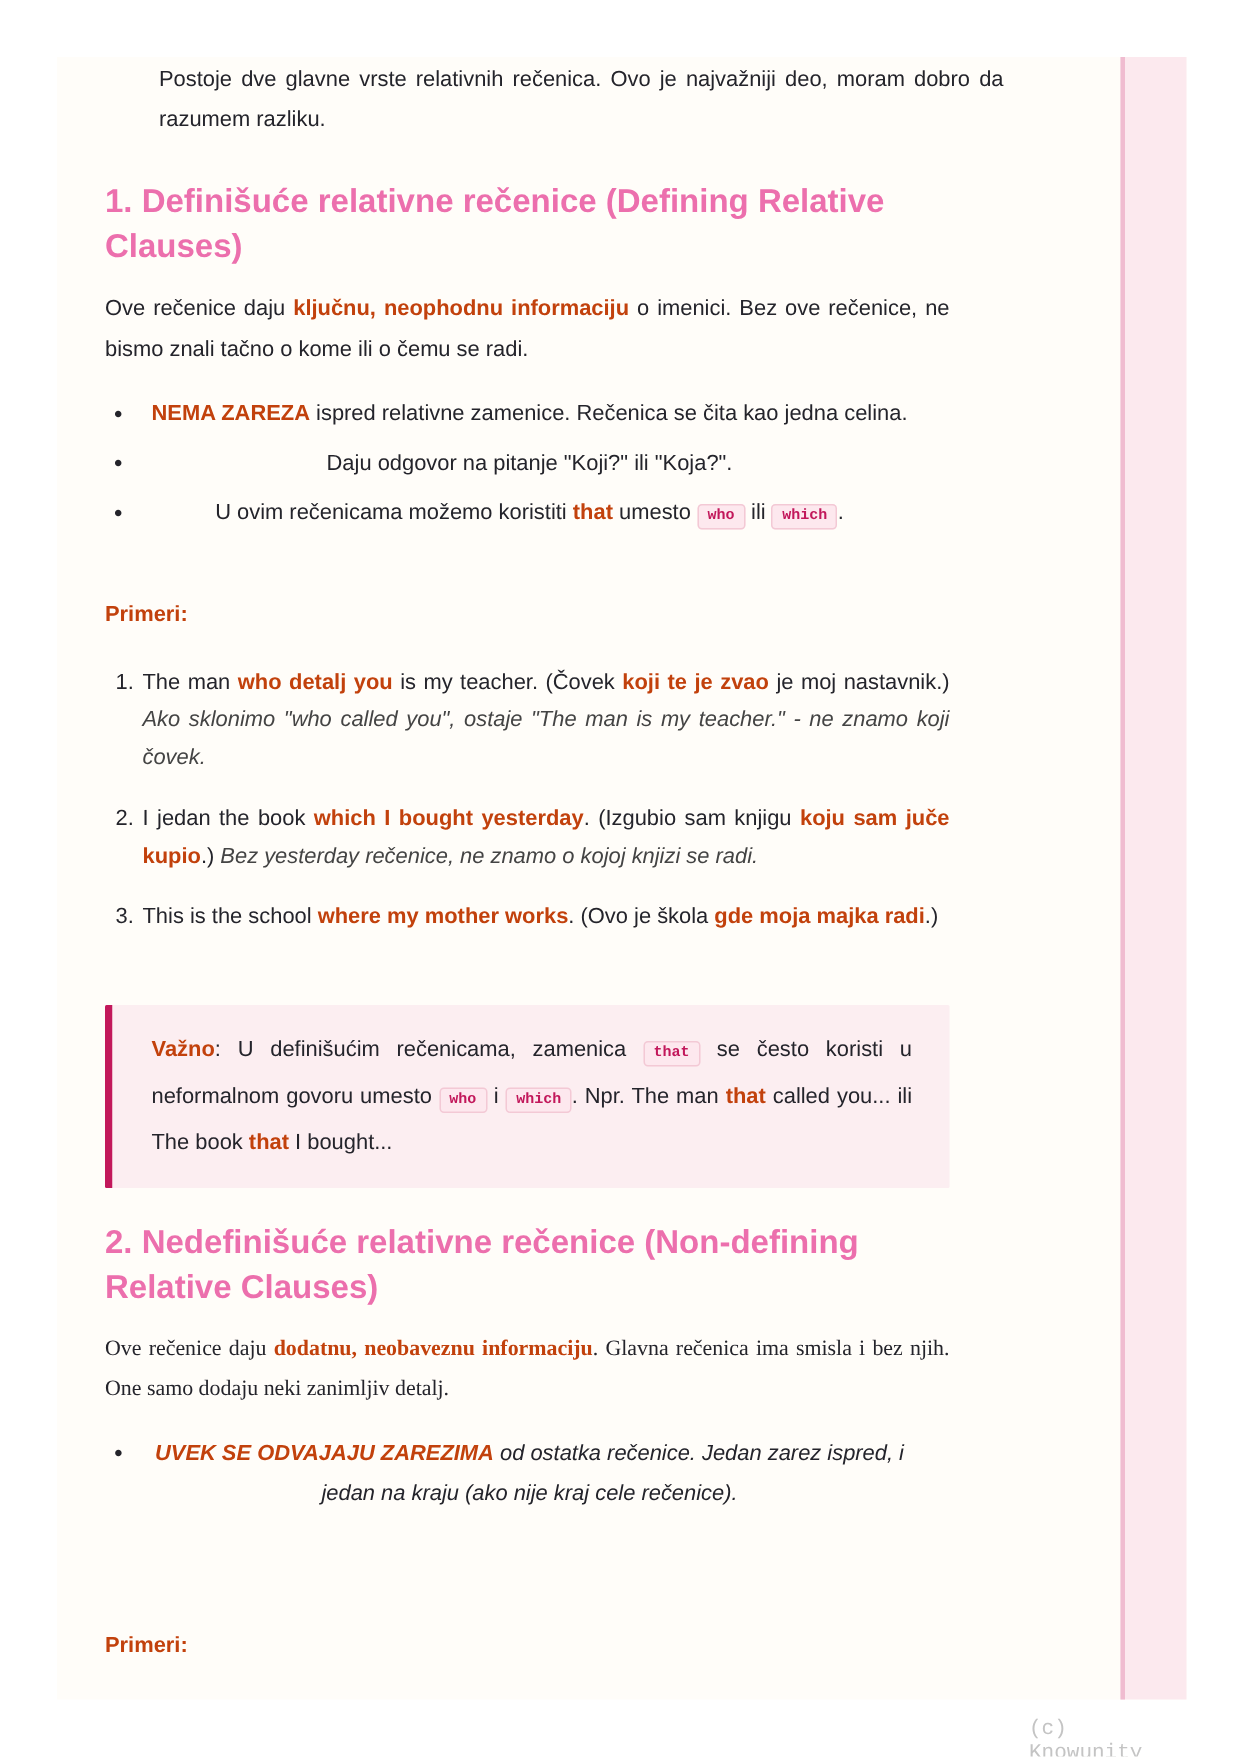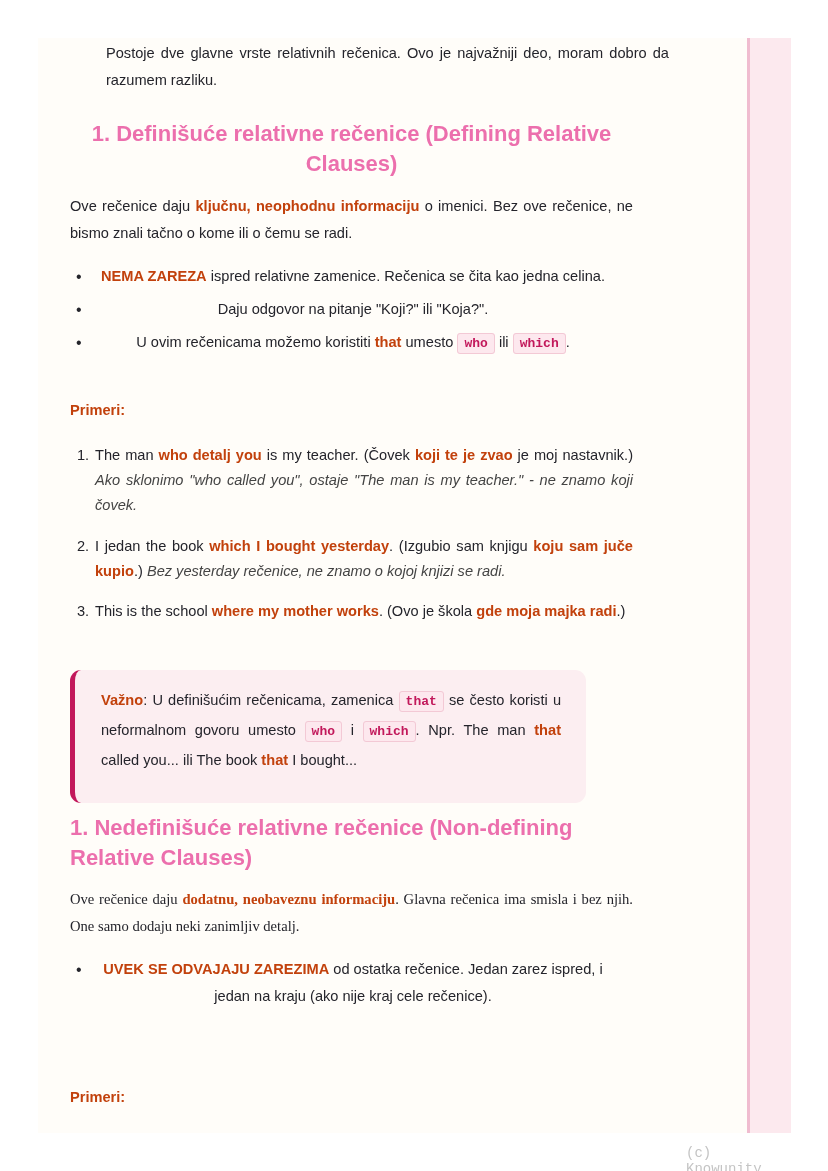--- a/index.html
+++ b/index.html
@@ -9,42 +9,42 @@
   .strip { position:absolute; left:709px; top:0; width:44px; height:100%; background:#fce9ee; }
   .strip-line { position:absolute; left:709px; top:0; width:3px; height:100%; background:#f0bcd0; }
   .content { position:absolute; left:32px; top:0; width:563px; }
   p { margin:0; font-size:14.6px; line-height:27px; text-align:justify; }
   h2 { margin:0; color:#ec6fad; font-size:22px; line-height:30px; font-weight:bold; }
   ul, ol { margin:0; padding:0; list-style:none; }
   .bullets li { position:relative; padding-left:26px; font-size:14.6px; line-height:27px; margin-bottom:6px;text-align:center; }
   .bullets li::before { content:"•"; position:absolute; left:6px; top:0; font-size:16px; }
   .examples li { position:relative; padding-left:25px; font-size:14.6px; line-height:25px; text-align:justify; }
   .num { position:absolute; left:7px; top:0; }
-  code { font-family:"Liberation Mono", "DejaVu Sans Mono", monospace; font-weight:bold; font-size:13px;
+  code { font-family:"Liberation Mono", "DejaVu Sans Mono", monospace; font-weight:bold; font-size:10px;
          color:#c2185b; background:#fde8ee; border:1px solid #f3c9d5; border-radius:3px; padding:2px 6px; }
   b { font-weight:bold; color:#c2410c; }
   i { color:#444; }
-  .callout { position:absolute; left:0; width:516px; background:#fceef1; border-left:5px solid #c2185b;
-             border-radius:11px; box-sizing:border-box; padding:16px 25px 29px 26px; }
+  .callout { position:absolute; left:0; width:563px; background:#fceef1; border-left:5px solid #c2185b;
+             border-radius:1px; box-sizing:border-box; padding:16px 25px 16px 26px; }
   .callout p { line-height:28px; }
   .footer { position:absolute; left:648px; top:1107px; font-size:14px; color:#c4c4c4;font-family:Liberation Mono, monospace; }
   .abs { position:absolute; left:0; width:563px; }
 </style>
 </head>
 <body>
 
 <div class="page">
   <div class="strip"></div>
   <div class="strip-line"></div>
 
   <div class="content">
 
     <p class="abs" style="top:2px;margin-left:36px;">Postoje dve glavne vrste relativnih rečenica. Ovo je najvažniji deo, moram dobro da razumem razliku.</p>
 
-    <h2 class="abs" style="top:81px;text-align:center;">1. Definišuće relativne rečenice (Defining Relative Clauses)</h2>
+    <h2 class="abs" style="top:81px;">1. Definišuće relativne rečenice (Defining Relative Clauses)</h2>
 
     <p class="abs" style="top:155px;"><span>Ove rečenice daju </span><b>ključnu, neophodnu informaciju</b><span> o imenici. Bez ove rečenice, ne bismo znali tačno o kome ili o čemu se radi.</span></p>
 
     <ul class="bullets abs" style="top:225px; width:540px;">
       <li><b>NEMA ZAREZA</b><span> ispred relativne zamenice. Rečenica se čita kao jedna celina.</span></li>
       <li><span>Daju odgovor na pitanje "Koji?" ili "Koja?".</span></li>
       <li><span>U ovim rečenicama možemo koristiti </span><b>that</b><span> umesto </span><code>who</code><span> ili </span><code>which</code><span>.</span></li>
     </ul>
 
     <p class="abs" style="top:359px;"><b>Primeri:</b></p>
@@ -56,25 +56,25 @@
       <li><span class="num">2.</span><span>I jedan the book </span><b>which I bought yesterday</b><span>. (Izgubio sam knjigu </span><b>koju sam juče kupio</b><span>.) </span><i>Bez yesterday rečenice, ne znamo o kojoj knjizi se radi.</i></li>
     </ol>
     <ol class="examples abs" style="top:561px;">
       <li><span class="num">3.</span><span>This is the school </span><b>where my mother works</b><span>. (Ovo je škola </span><b>gde moja majka radi</b><span>.)</span></li>
     </ol>
 
     <div class="callout" style="top:632px;">
       <p><b>Važno</b><span>: U definišućim rečenicama, zamenica </span><code>that</code><span> se često koristi u neformalnom govoru umesto </span><code>who</code><span> i </span><code>which</code><span>. Npr. The man </span><b>that</b><span> called you... ili The book </span><b>that</b><span> I bought...</span></p>
     </div>
 
-    <h2 class="abs" style="top:775px;">1. Nedefinišuće relativne rečenice (Non-defining Relative Clauses)</h2>
+    <h2 class="abs" style="top:775px;">2. Nedefinišuće relativne rečenice (Non-defining Relative Clauses)</h2>
 
     <p class="abs" style="top:848px;font-family:Liberation Serif, serif;"><span>Ove rečenice daju </span><b>dodatnu, neobaveznu informaciju</b><span>. Glavna rečenica ima smisla i bez njih. One samo dodaju neki zanimljiv detalj.</span></p>
 
-    <ul class="bullets abs" style="top:918px; width:540px;">
+    <ul class="bullets abs" style="top:918px; width:540px;font-style:italic;">
       <li><b>UVEK SE ODVAJAJU ZAREZIMA</b><span> od ostatka rečenice. Jedan zarez ispred, i jedan na kraju (ako nije kraj cele rečenice).</span></li>
     </ul>
 
     <p class="abs" style="top:1046px;"><b>Primeri:</b></p>
   </div>
 
   <div class="footer">(c) Knowunity 2025</div>
 </div>
 
 </body></html>

